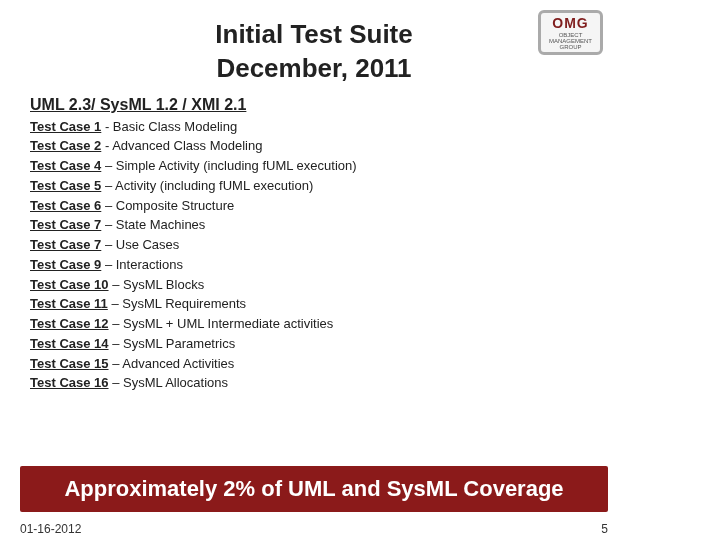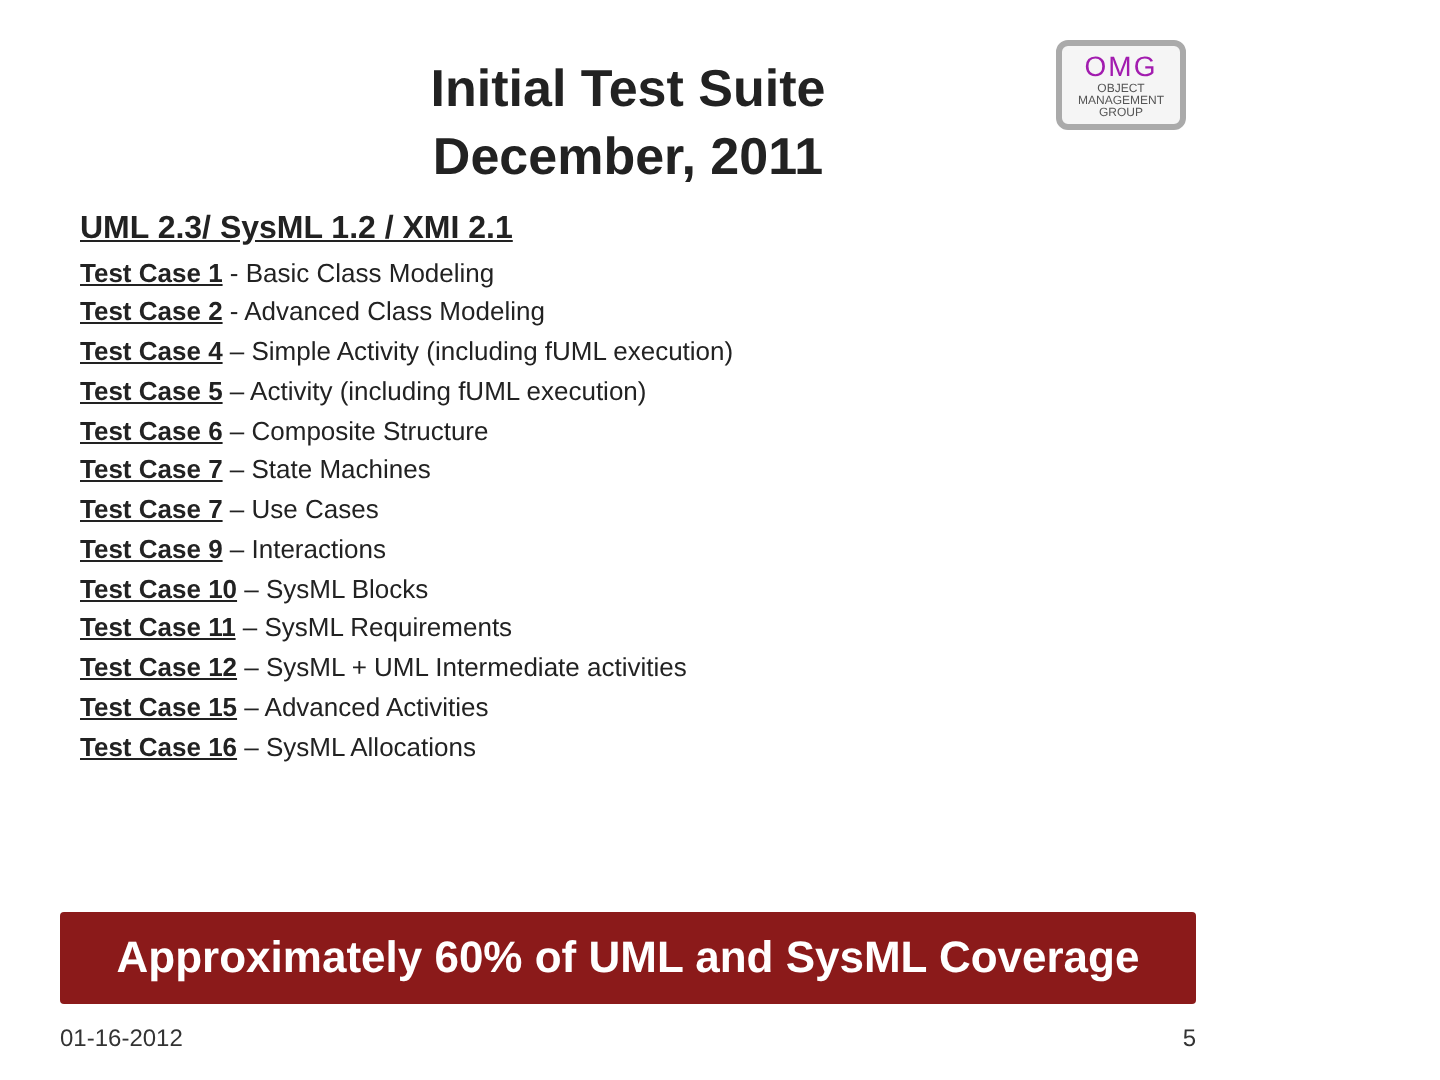--- a/index.html
+++ b/index.html
@@ -12,21 +12,21 @@
       overflow: hidden;
       position: relative;
     }
 
     .slide {
       width: 628px;
       height: 540px;
       background: #ffffff;
       display: flex;
       flex-direction: column;
-      padding: 10px;
+      padding: 0;
       position: relative;
     }
 
     .header {
       display: flex;
       justify-content: center;
       align-items: center;
       padding: 18px 80px 10px 80px;
       position: relative;
     }
@@ -54,22 +54,22 @@
       border-radius: 6px;
       display: flex;
       flex-direction: column;
       align-items: center;
       justify-content: center;
       background: #f5f5f5;
     }
 
     .logo-omg {
       font-size: 14px;
-      font-weight: normal;
-      color: #a21caf;
+      font-weight: bold;
+      color: #7f1d1d;
       letter-spacing: 1px;
     }
 
     .logo-sub {
       font-size: 6px;
       color: #555;
       text-align: center;
       margin-top: 1px;
     }
 
@@ -159,25 +159,26 @@
         <li><span class="tc-link">Test Case 2</span><span class="tc-desc"> - Advanced Class Modeling</span></li>
         <li><span class="tc-link">Test Case 4</span><span class="tc-desc"> – Simple Activity (including fUML execution)</span></li>
         <li><span class="tc-link">Test Case 5</span><span class="tc-desc"> – Activity (including fUML execution)</span></li>
         <li><span class="tc-link">Test Case 6</span><span class="tc-desc"> – Composite Structure</span></li>
         <li><span class="tc-link">Test Case 7</span><span class="tc-desc"> – State Machines</span></li>
         <li><span class="tc-link">Test Case 7</span><span class="tc-desc"> – Use Cases</span></li>
         <li><span class="tc-link">Test Case 9</span><span class="tc-desc"> – Interactions</span></li>
         <li><span class="tc-link">Test Case 10</span><span class="tc-desc"> – SysML Blocks</span></li>
         <li><span class="tc-link">Test Case 11</span><span class="tc-desc"> – SysML Requirements</span></li>
         <li><span class="tc-link">Test Case 12</span><span class="tc-desc"> – SysML + UML Intermediate activities</span></li>
+        <li><span class="tc-link">Test Case 14</span><span class="tc-desc"> – SysML Parametrics</span></li>
         <li><span class="tc-link">Test Case 15</span><span class="tc-desc"> – Advanced Activities</span></li>
         <li><span class="tc-link">Test Case 16</span><span class="tc-desc"> – SysML Allocations</span></li>
       </ul>
   </div>
 
-  <div class="bottom-banner">Approximately 60% of UML and SysML Coverage</div>
+  <div class="bottom-banner">Approximately 2% of UML and SysML Coverage</div>
 
   <div class="footer">
     <span class="footer-date">01-16-2012</span>
     <span class="footer-page">5</span>
   </div>
 
 </div>
 
 </body></html>

